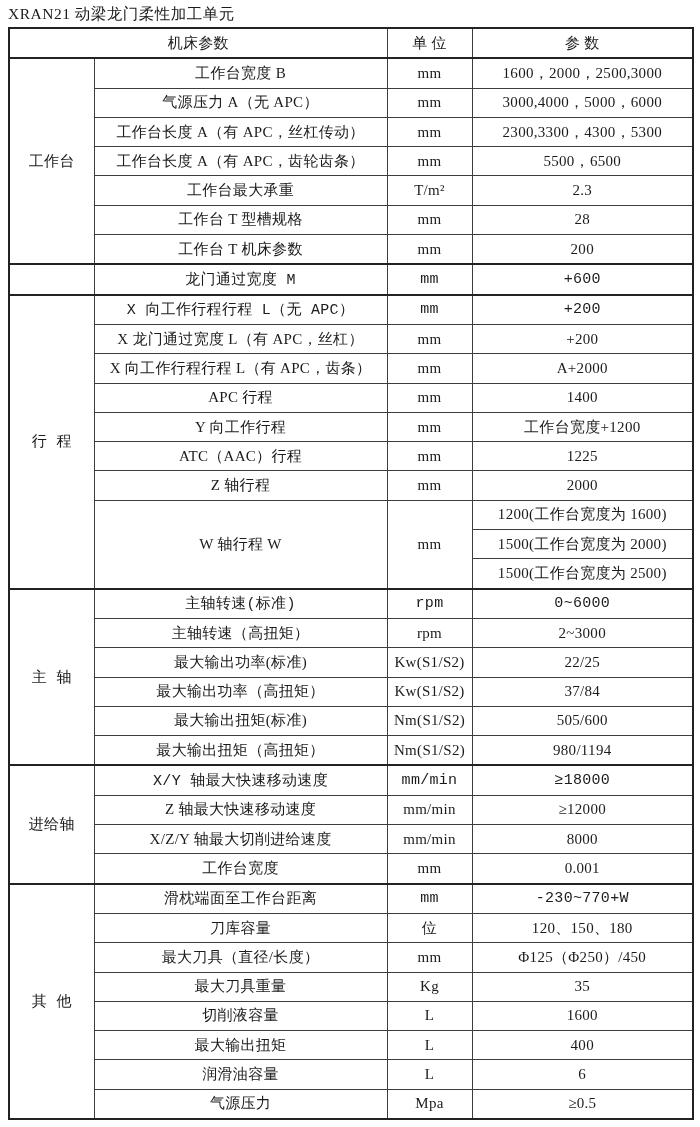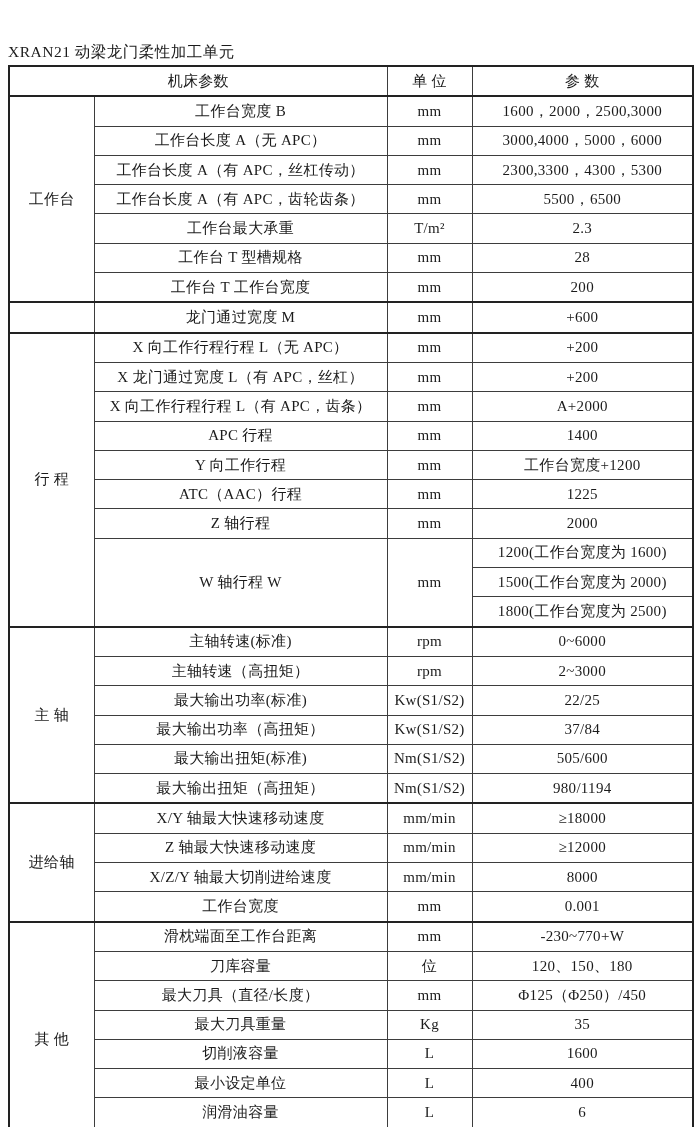--- a/index.html
+++ b/index.html
@@ -10,21 +10,20 @@
     color: #1b1b1b;
     font-family: "Liberation Serif", "DejaVu Serif", serif;
     overflow: hidden;
   }
   .title {
     font-size: 15.5px;
     line-height: 20px;
     padding: 4px 0 3px 8px;
     letter-spacing: 0.5px;
     white-space: nowrap;
-    margin-top: 38px;
   }
   table.spec {
     border-collapse: collapse;
     table-layout: fixed;
     width: 684px;
     margin-left: 8px;
     font-size: 15px;
   }
   table.spec col.c-group { width: 85px; }
   table.spec col.c-name  { width: 293px; }
@@ -36,21 +35,21 @@
     vertical-align: middle;
     height: 28.3px;
     padding: 0 2px;
     font-weight: normal;
     white-space: nowrap;
     overflow: hidden;
     letter-spacing: 0.3px;
   }
   table.spec { border: 2px solid #222222; }
   table.spec tr.header-row th { border-bottom: 2px solid #222222; }
-  table.spec tr.group-start td { border-top: 2px solid #222222; }
+  table.spec tr.group-start td { border-top: 2px solid #222222; font-family: Liberation Mono, monospace; }
 </style>
 </head>
 <body>
 
 <div class="title">XRAN21 动梁龙门柔性加工单元</div>
 
 <table class="spec">
   <colgroup>
     <col class="c-group">
     <col class="c-name">
@@ -63,21 +62,21 @@
       <th>单 位</th>
       <th>参 数</th>
     </tr>
   <tr>
         <td class="col-group" rowspan="7">工作台</td>
         <td class="col-name">工作台宽度 B</td>
         <td class="col-unit">mm</td>
         <td class="col-value">1600，2000，2500,3000</td>
       </tr>
       <tr>
-        <td class="col-name">工作台长度 A（无 APC）</td>
+        <td class="col-name">气源压力 A（无 APC）</td>
         <td class="col-unit">mm</td>
         <td class="col-value">3000,4000，5000，6000</td>
       </tr>
       <tr>
         <td class="col-name">工作台长度 A（有 APC，丝杠传动）</td>
         <td class="col-unit">mm</td>
         <td class="col-value">2300,3300，4300，5300</td>
       </tr>
       <tr>
         <td class="col-name">工作台长度 A（有 APC，齿轮齿条）</td>
@@ -88,21 +87,21 @@
         <td class="col-name">工作台最大承重</td>
         <td class="col-unit">T/m²</td>
         <td class="col-value">2.3</td>
       </tr>
       <tr>
         <td class="col-name">工作台 T 型槽规格</td>
         <td class="col-unit">mm</td>
         <td class="col-value">28</td>
       </tr>
       <tr>
-        <td class="col-name">工作台 T 工作台宽度</td>
+        <td class="col-name">工作台 T 机床参数</td>
         <td class="col-unit">mm</td>
         <td class="col-value">200</td>
       </tr>
       <tr class="group-start">
         <td class="col-group"></td>
         <td class="col-name">龙门通过宽度 M</td>
         <td class="col-unit">mm</td>
         <td class="col-value">+600</td>
       </tr>
       <tr class="group-start">
@@ -143,21 +142,21 @@
       </tr>
       <tr>
         <td class="col-name" rowspan="3">W 轴行程 W</td>
         <td class="col-unit" rowspan="3">mm</td>
         <td class="col-value">1200(工作台宽度为 1600)</td>
       </tr>
       <tr>
         <td class="col-value">1500(工作台宽度为 2000)</td>
       </tr>
       <tr>
-        <td class="col-value">1800(工作台宽度为 2500)</td>
+        <td class="col-value">1500(工作台宽度为 2500)</td>
       </tr>
       <tr class="group-start">
         <td class="col-group" rowspan="6">主 轴</td>
         <td class="col-name">主轴转速(标准)</td>
         <td class="col-unit">rpm</td>
         <td class="col-value">0~6000</td>
       </tr>
       <tr>
         <td class="col-name">主轴转速（高扭矩）</td>
         <td class="col-unit">rpm</td>
@@ -224,21 +223,21 @@
         <td class="col-name">最大刀具重量</td>
         <td class="col-unit">Kg</td>
         <td class="col-value">35</td>
       </tr>
       <tr>
         <td class="col-name">切削液容量</td>
         <td class="col-unit">L</td>
         <td class="col-value">1600</td>
       </tr>
       <tr>
-        <td class="col-name">最小设定单位</td>
+        <td class="col-name">最大输出扭矩</td>
         <td class="col-unit">L</td>
         <td class="col-value">400</td>
       </tr>
       <tr>
         <td class="col-name">润滑油容量</td>
         <td class="col-unit">L</td>
         <td class="col-value">6</td>
       </tr>
       <tr>
         <td class="col-name">气源压力</td>

